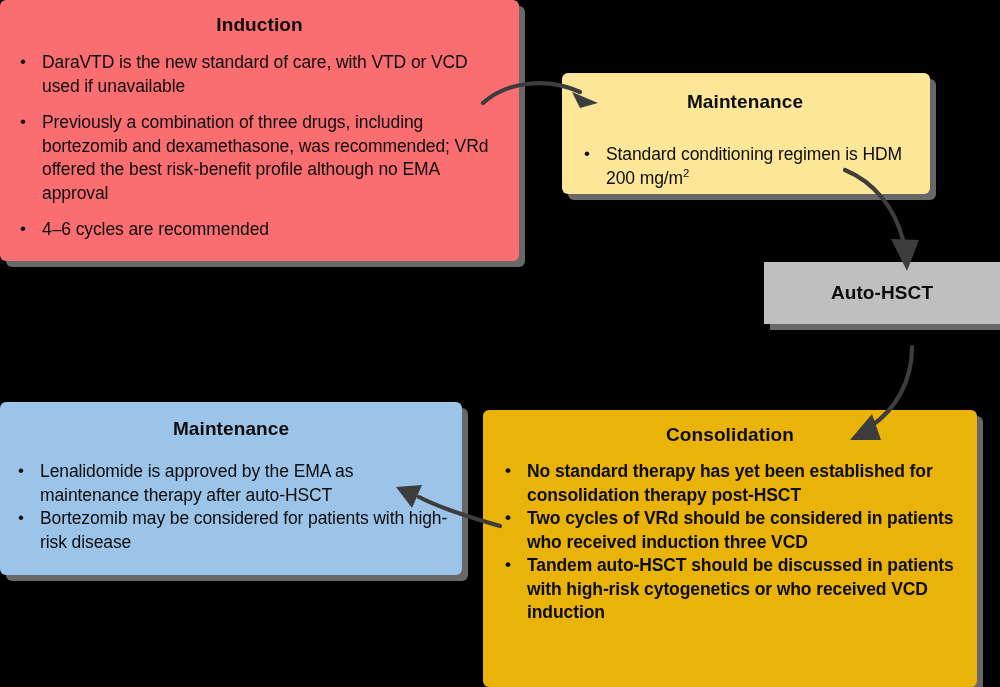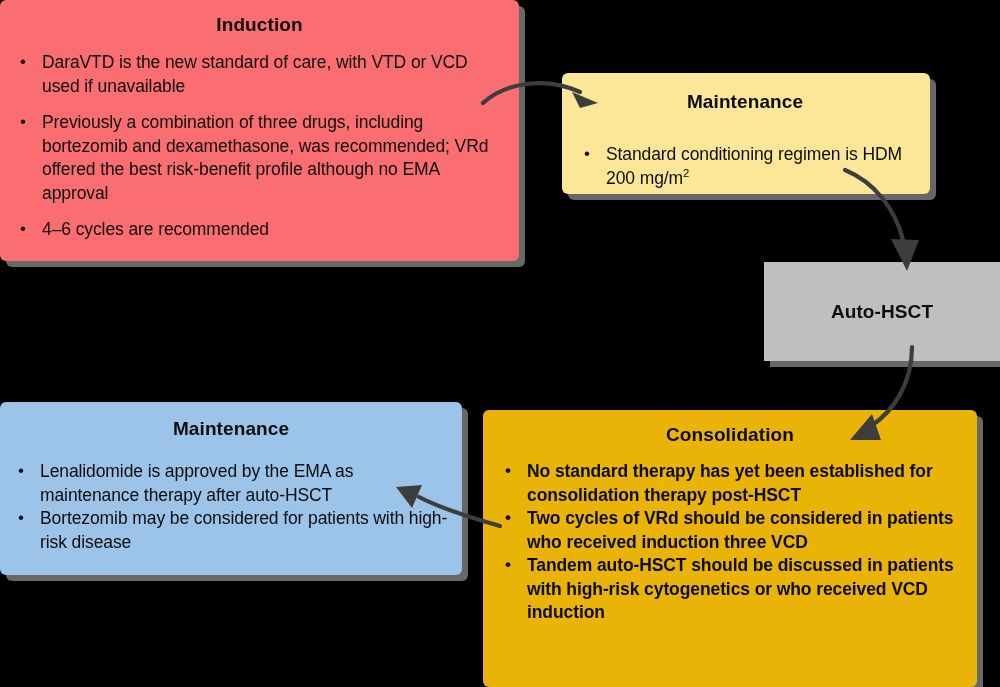--- a/index.html
+++ b/index.html
@@ -65,21 +65,21 @@
 
   #node-conditioning {
     left: 562px; top: 73px; width: 368px; height: 121px;
     padding: 18px 16px 0 14px;
   }
   #node-conditioning .bullets { margin-top: 30px; }
   #node-conditioning .bullets li { padding-left: 30px; }
   #node-conditioning .bullets li::before { left: 8px; }
 
   #node-autohsct {
-    left: 764px; top: 262px; width: 236px; height: 99px;
+    left: 764px; top: 262px; width: 236px; height: 62px;
     padding: 0;
     display: flex; align-items: center; justify-content: center;
   }
   #node-autohsct .node-title { font-size: 19px; }
 
   #node-consolidation {
     left: 483px; top: 410px; width: 494px; height: 277px;
     padding: 14px 14px 0 14px;
   }
   #node-consolidation .bullets { margin-top: 14px; font-weight: bold; }

